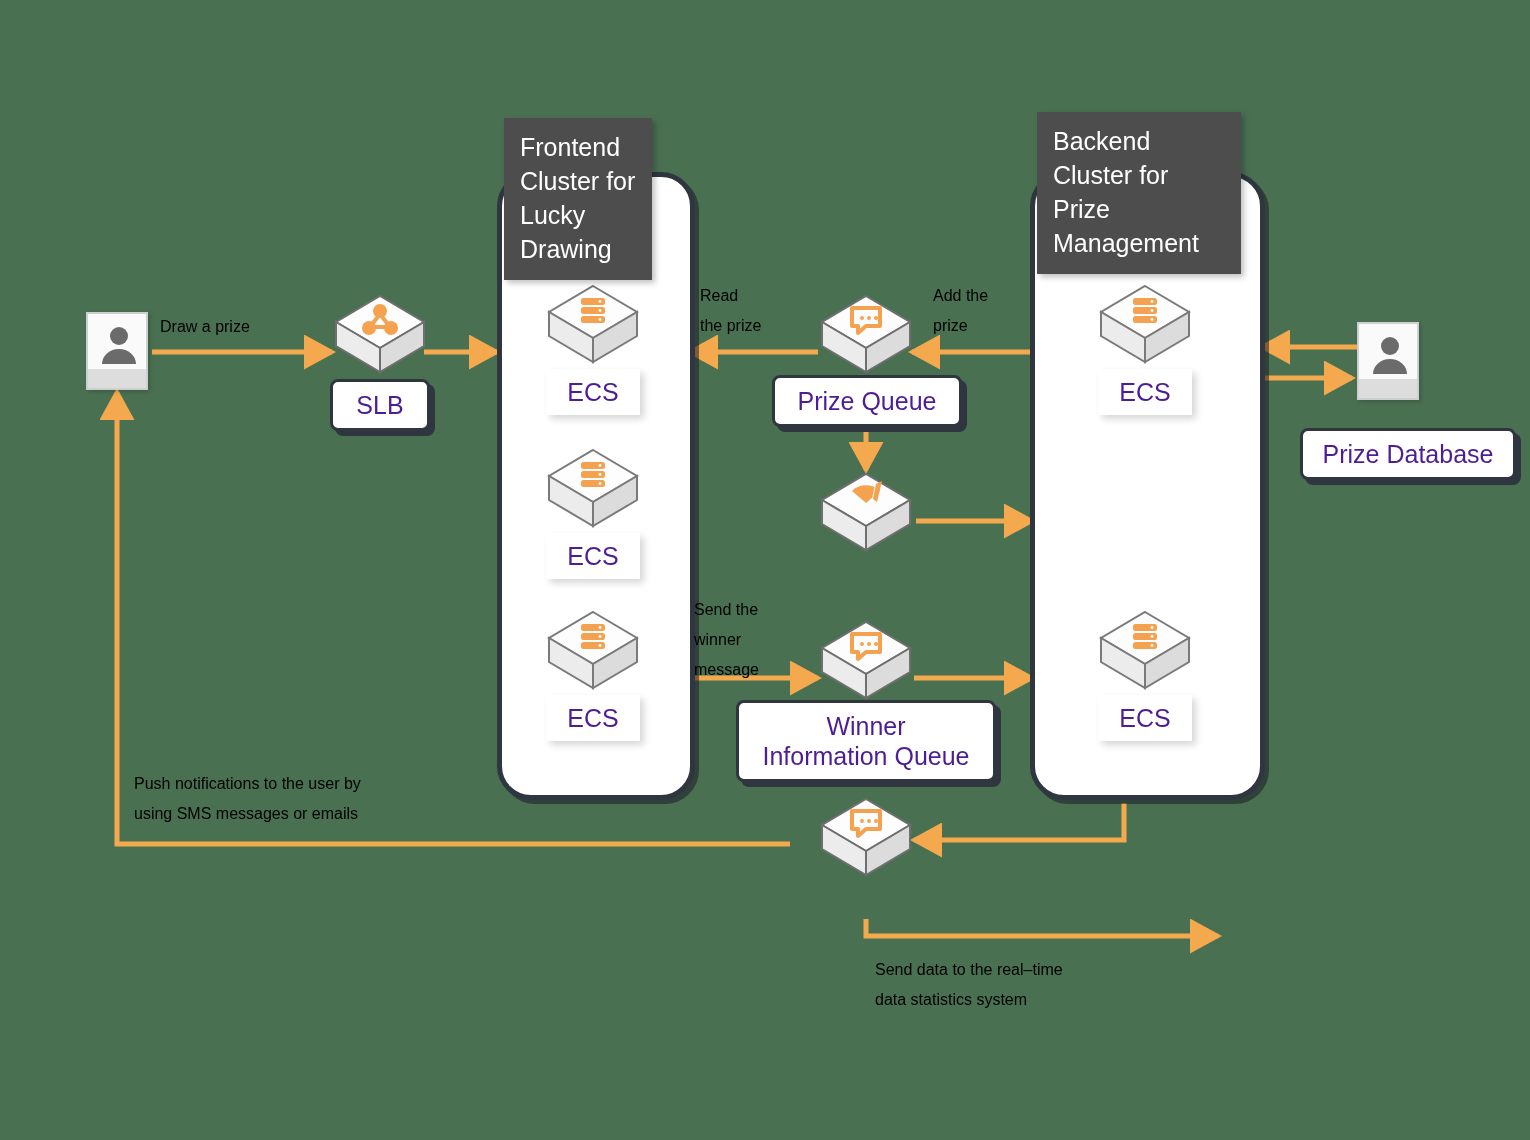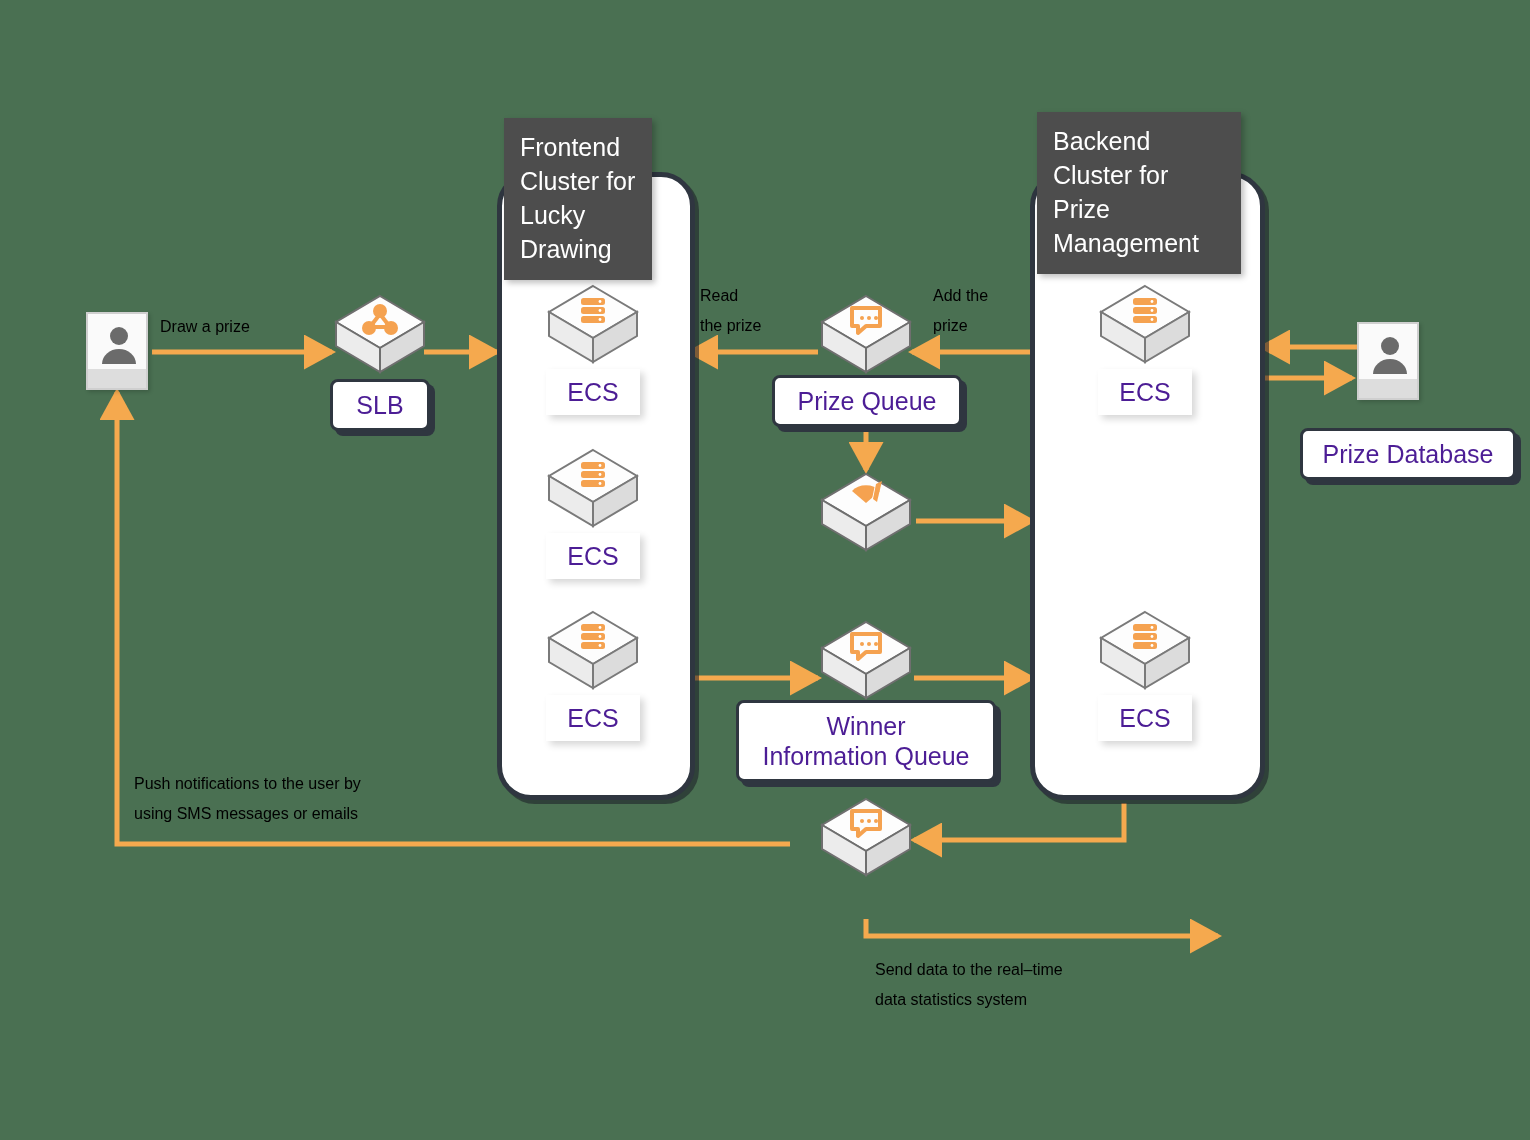--- a/index.html
+++ b/index.html
@@ -320,20 +320,23 @@
   <div class="plate boxed" style="left:1300px;top:406px;width:216px;margin-top:22px;">Prize Database</div>
 
   <div class="caption" style="left:160px;top:312px;">Draw a prize</div>
 
   <div class="caption" style="left:700px;top:281px;">Read
 the prize</div>
 
   <div class="caption" style="left:933px;top:281px;">Add the
 prize</div>
 
+  <div class="caption" style="left:694px;top:595px;">Send the
+winner
+message</div>
 
   <div class="caption" style="left:134px;top:769px;">Push notifications to the user by
 using SMS messages or emails</div>
 
   <div class="caption" style="left:875px;top:955px;">Send data to the real–time
 data statistics system</div>
 
 </div>
 
 </body></html>

